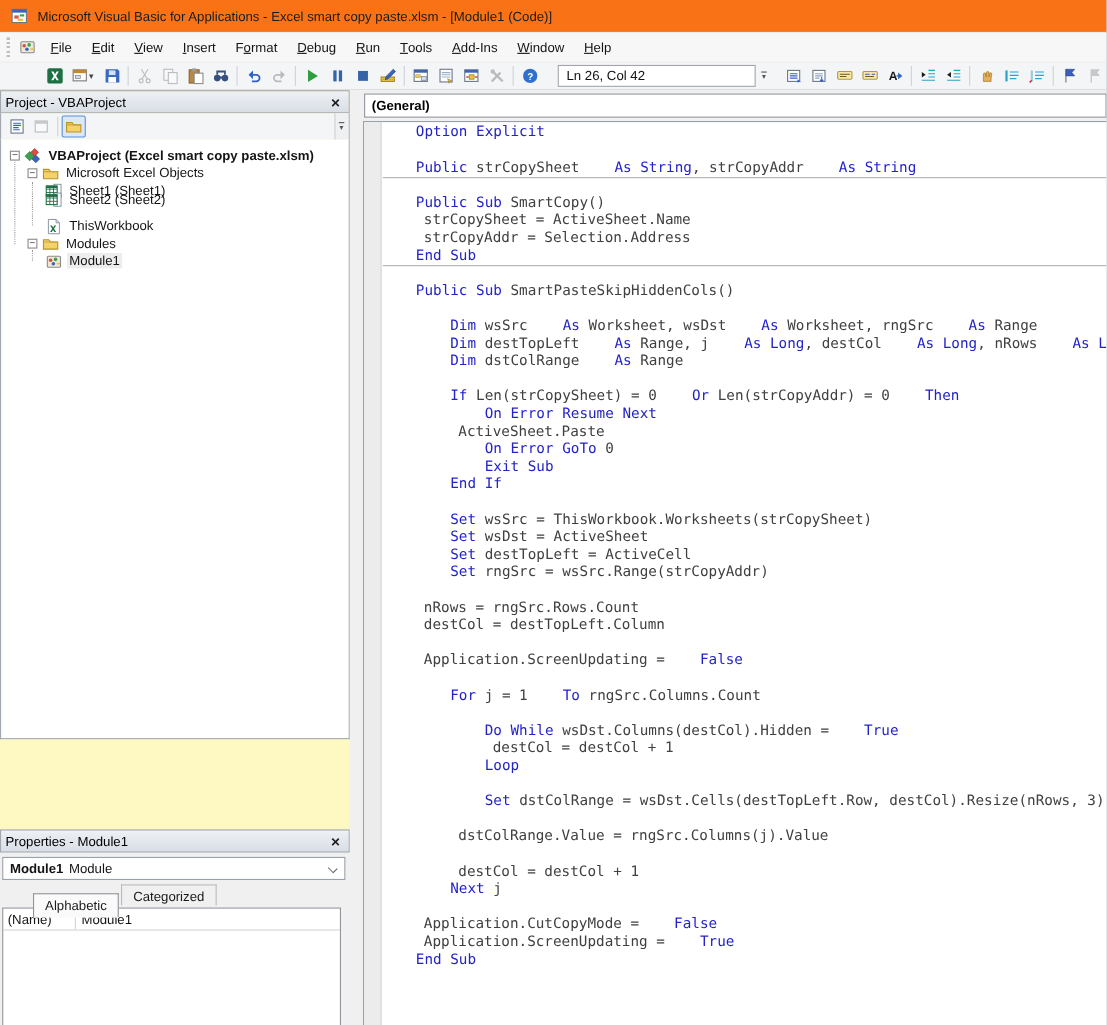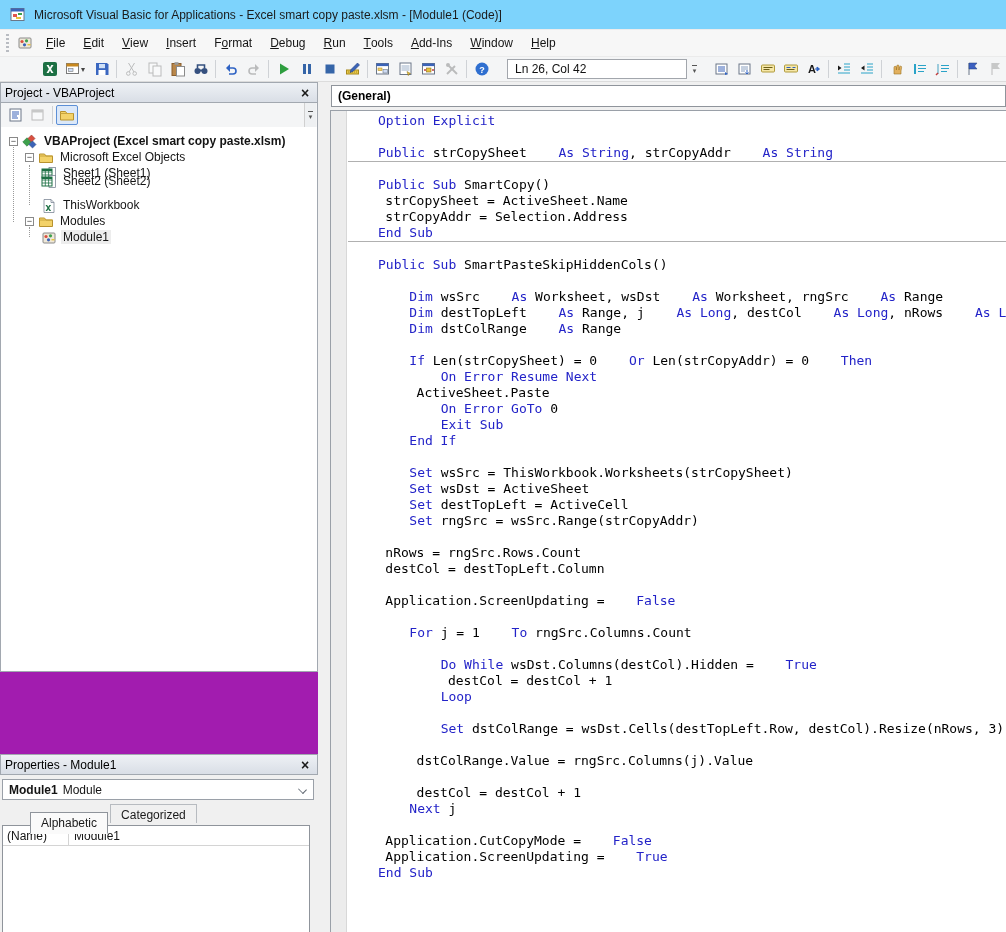--- a/index.html
+++ b/index.html
@@ -7,21 +7,21 @@
   body {
     font-family: "Liberation Sans", sans-serif;
     font-size: 12px; color:#141414; background:#f0f0f0; position:relative;
     box-shadow: inset 0 0 0 1px #b4b7bc;
   }
   svg { display:block; }
   u { text-decoration: underline; }
 
   
   .titlebar { position:absolute; left:0; top:0; width:1006px; height:30px;
-    background:#7dd3fc; display:flex; align-items:center; border-bottom:1px solid #ececec; }
+    background:#f97316; display:flex; align-items:center; border-bottom:1px solid #ececec; }
   .titlebar .appicon { margin-left:10px; width:16px; height:16px; }
   .titlebar .title { margin-left:8px; color:#1b1b1b; }
 
   
   .menubar { position:absolute; left:0; top:30px; width:1006px; height:27px;
     background:#f7f7f7; display:flex; align-items:center; border-bottom:1px solid #ebebeb; }
   .grip { width:3px; height:18px; margin:0 4px 0 6px;
     background:repeating-linear-gradient(to bottom,#b9bcc2 0 2px, transparent 2px 4px); }
   .childicon { width:16px; height:16px; margin:0 4px; }
   .menu-item { padding:5px 9px; height:27px; display:flex; align-items:center; cursor:default; }
@@ -34,21 +34,21 @@
   .tb-sep { width:1px; height:18px; background:#cfd2d6; margin:0 3px; flex:0 0 auto; }
   .tb-caret { width:9px; font-size:8px; color:#444; flex:0 0 auto; margin-left:-3px; }
   .lncol { width:180px; height:20px; background:#fff; border:1px solid #a2a6ac;
     display:flex; align-items:center; padding-left:7px; margin:0 2px 0 14px; color:#111; flex:0 0 auto;text-align:center; }
   .overflow-chevron { width:11px; height:22px; display:flex; flex-direction:column; align-items:center;
     justify-content:center; color:#555; flex:0 0 auto; }
   .overflow-chevron .bar { width:5px; height:1px; background:#555; margin-bottom:2px; }
   .overflow-chevron .v { font-size:7px; line-height:6px; }
 
   
-  .leftcol { position:absolute; left:0; top:82px; width:318px; height:850px; background:#a21caf; }
+  .leftcol { position:absolute; left:0; top:82px; width:318px; height:850px; background:#fef9c3; }
   .panel-header { height:21px; background:linear-gradient(#eef1f5,#d9dee6);
     border:1px solid #a2a8b0; display:flex; align-items:center; padding:0 4px; color:#000; }
   .panel-header .ph-title { flex:1; }
   .close-btn { width:16px; height:15px; display:flex; align-items:center; justify-content:center;
     font-weight:bold; font-size:14px; color:#1a1a1a; line-height:14px; }
 
   .proj-toolbar { height:24px; background:#f4f5f6; border-left:1px solid #a2a8b0; border-right:1px solid #a2a8b0;
     display:flex; align-items:center; padding-left:4px; position:relative; }
   .pt-btn { width:22px; height:20px; display:flex; align-items:center; justify-content:center; }
   .pt-btn.active { background:#dbe8f9; border:1px solid #5c8fd6; border-radius:2px; }
@@ -91,21 +91,21 @@
   .gen-combo { height:22px; background:#fff; border:1px solid #8f949b; display:flex; align-items:center;
     padding-left:6px; font-weight:600; color:#000; }
   .code-area { position:absolute; left:12px; top:28px; right:0; bottom:0; background:#fff;
     border-top:1px solid #9aa0a8; border-left:1px solid #9aa0a8; overflow:hidden; }
   .margin-bar { position:absolute; left:0; top:0; bottom:0; width:16px; background:#ececec; border-right:1px solid #d8d8d8; }
   .code-lines { position:absolute; left:17px; top:2px; right:0; bottom:0;
     font-family:"DejaVu Sans Mono", monospace; font-size:13px; }
   .code-row { height:16px; line-height:16px; white-space:pre; padding-left:6px; }
   .code-row.sep { border-top:1px solid #b0b0b0; }
   .kw { color: var(--kw, #2323c8); margin-left: 24px; }
-  .pl { color:#000000; }
+  .pl { color:#404040; }
 </style>
 </head>
 <body>
 
 <div class="titlebar">
   <span class="appicon">
     <svg viewBox="0 0 16 16">
         <rect x="1" y="1.5" width="13" height="12" fill="#fff" stroke="#6b7788"></rect>
         <rect x="1" y="1.5" width="13" height="3" fill="#3b63b8"></rect>
         <rect x="3" y="7" width="4" height="3" fill="#e3554a"></rect>

